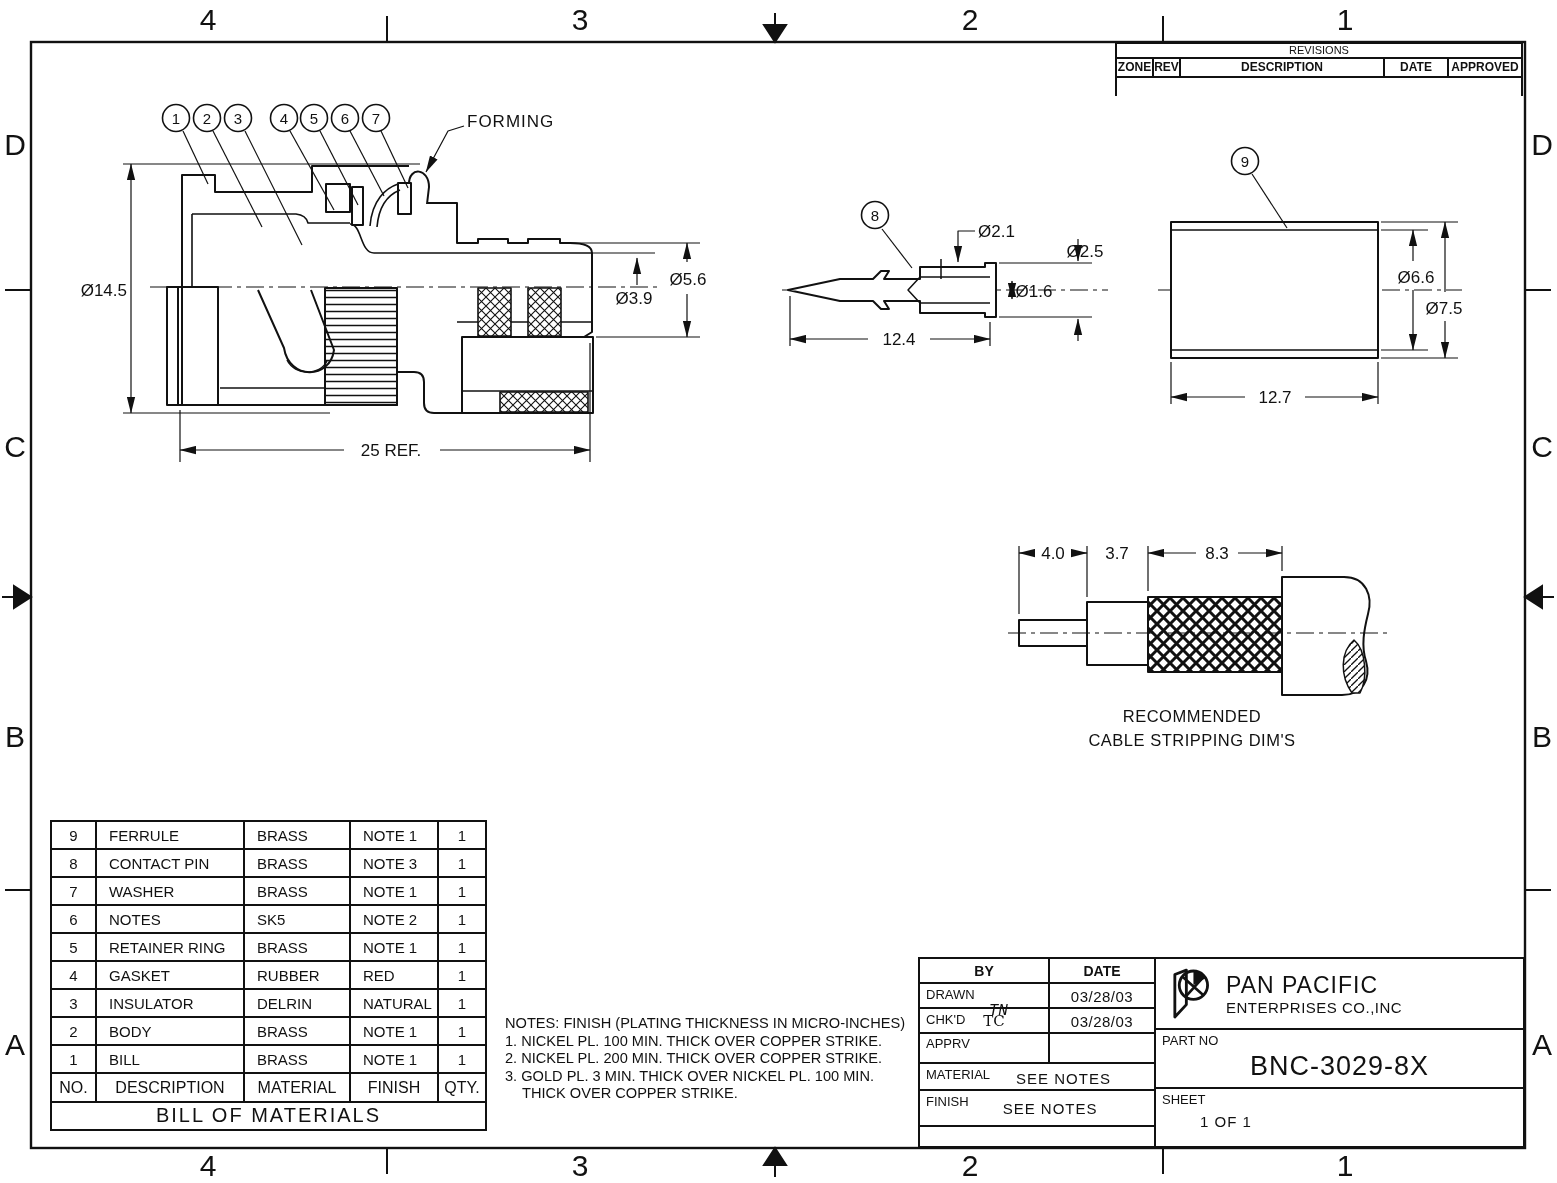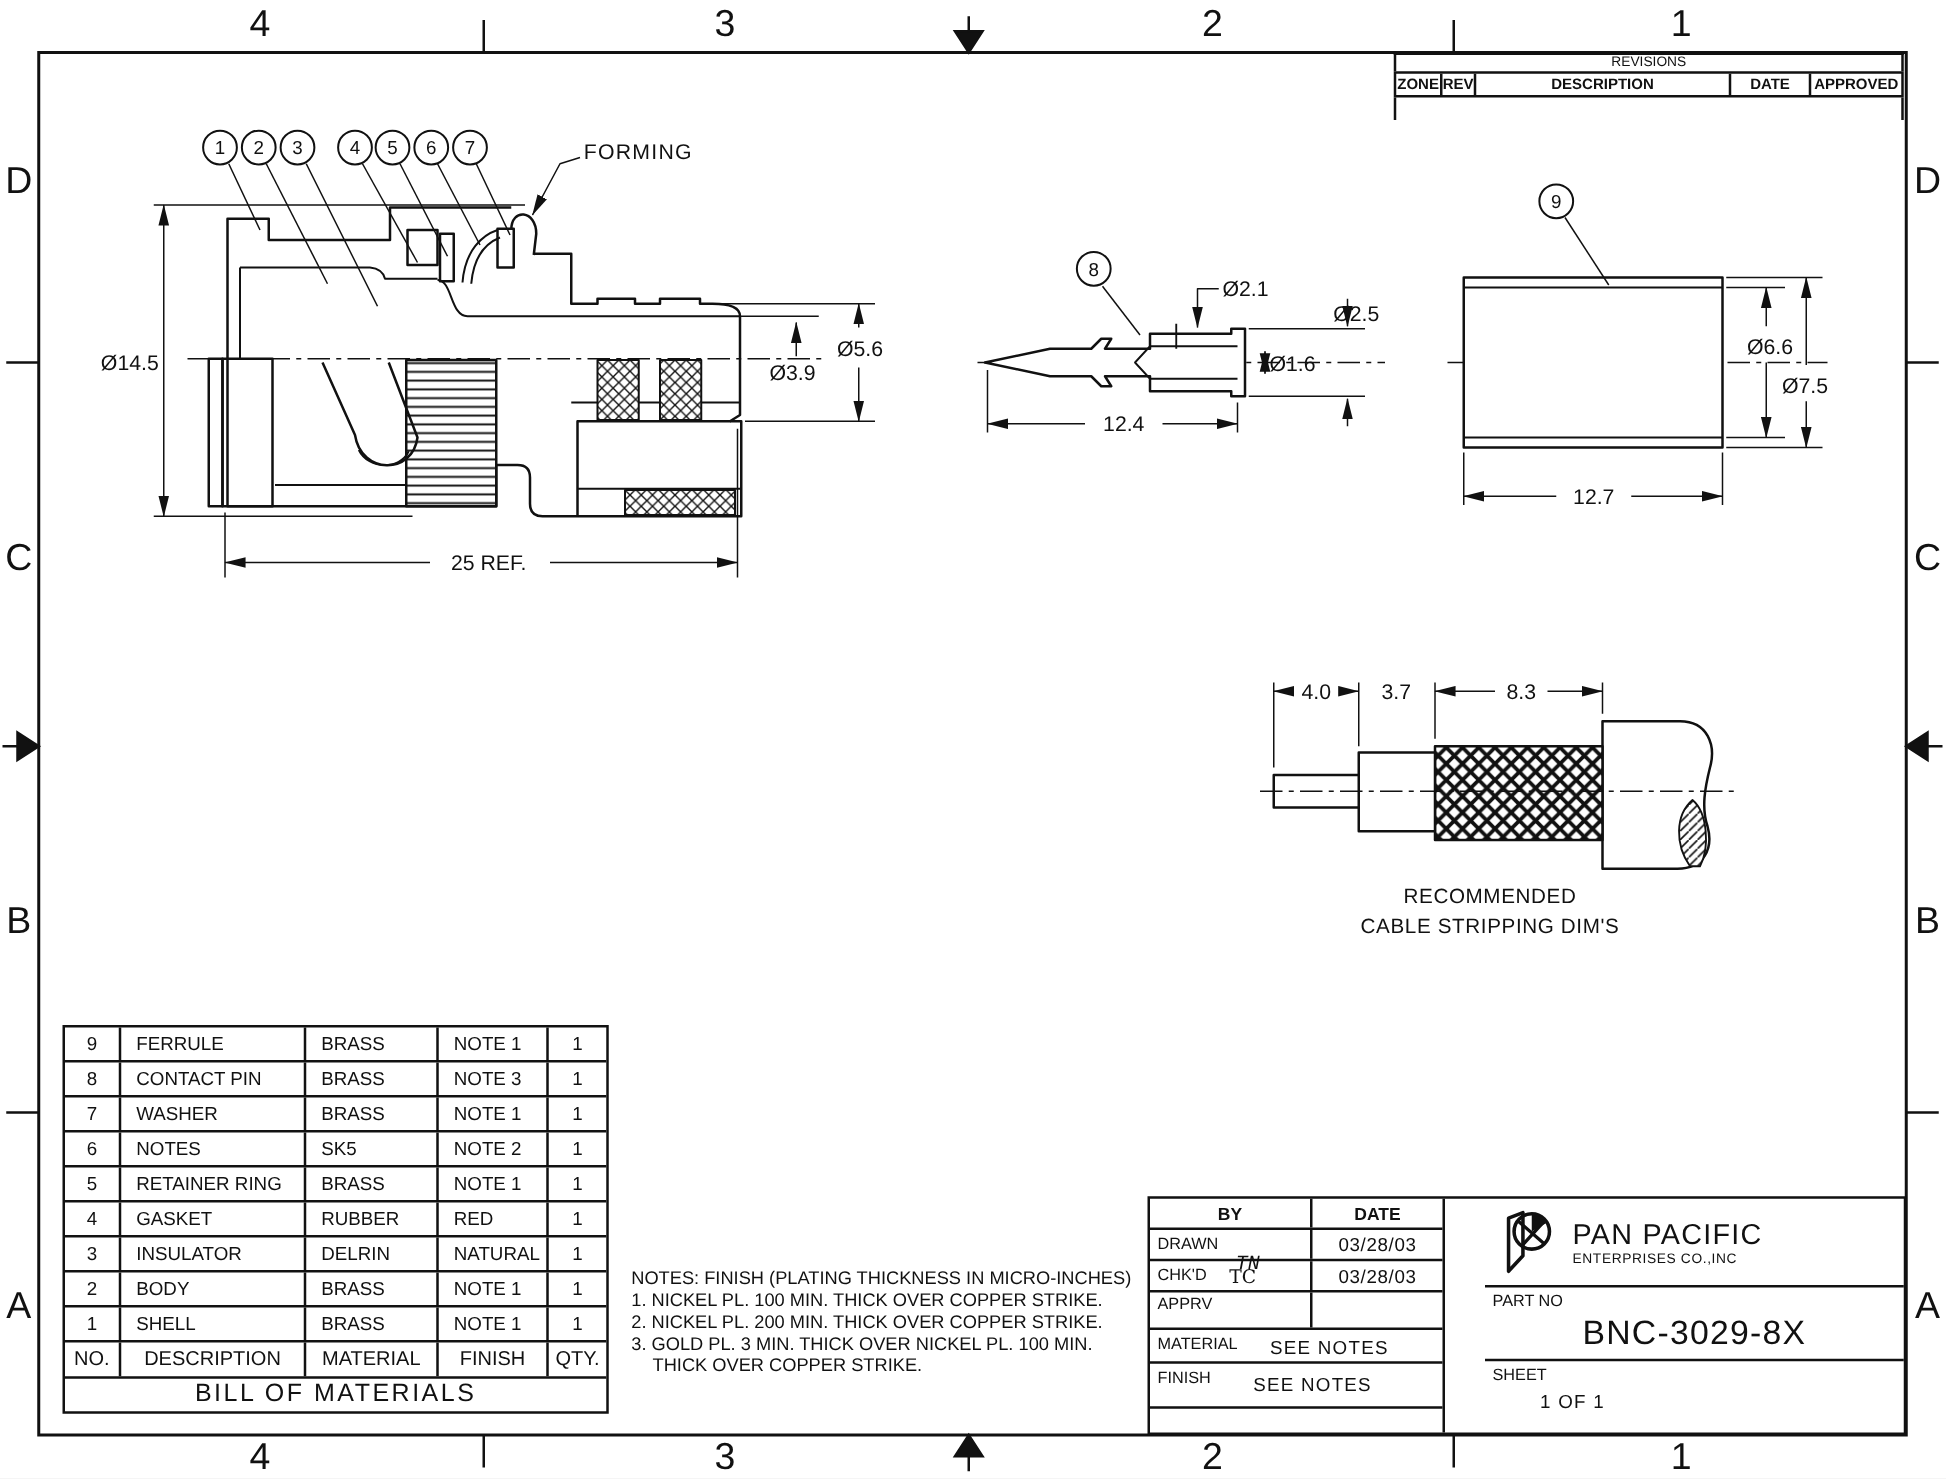--- a/index.html
+++ b/index.html
@@ -37,21 +37,21 @@
   .c-fin { width:88px; padding-left:12px; }
   .c-qty { flex:1; justify-content:center; }
   .bom-row.head > div { justify-content:center; padding-left:0; }
   .bom-title { height:26px; line-height:25px; text-align:center; font-size:20px; letter-spacing:2px; }
 
   
   .notes { position:absolute; left:505px; top:1015px; width:408px; font-size:14.6px; line-height:17.5px; white-space:nowrap; }
   .notes .indent { padding-left:17px; }
 
   
-  .tblock { position:absolute; left:918px; top:957px; width:607px; height:191px; border:2.5px solid #111; display:flex;gap:32px; }
+  .tblock { position:absolute; left:918px; top:957px; width:607px; height:191px; border:2.5px solid #111; display:flex; }
   .tb-left { width:236px; border-right:2px solid #111; display:flex; flex-direction:column; }
   .tb-right { flex:1; display:flex; flex-direction:column; }
   .tb-lrow { display:flex; border-bottom:2px solid #111; position:relative; }
   .lbl { font-size:13px; padding:3px 0 0 6px; }
   .r-bydate { height:25px; }
   .r-bydate .bcell { width:130px; border-right:2px solid #111; text-align:center; font-size:14px; padding-top:4px; font-weight:bold;}
   .r-bydate .dcell { flex:1; text-align:center; font-size:14px; padding-top:4px; font-weight:bold;}
   .r-sign { height:25px; }
   .r-sign .scell { width:130px; border-right:2px solid #111; display:flex; }
   .r-sign .sdate { flex:1; text-align:center; font-size:15px; padding-top:4px; letter-spacing:0.5px;}
@@ -60,21 +60,21 @@
   .r-apprv { height:30px; }
   .r-apprv .scell { width:130px; border-right:2px solid #111; height:100%; }
   .r-matl { height:27px; display:flex; }
   .r-matl .val { font-size:15px; padding:6px 0 0 26px; letter-spacing:1px; }
   .r-fin { height:36px; display:flex; }
   .r-fin .val { font-size:15px; padding:9px 0 0 34px; letter-spacing:1px; }
   .r-blank { flex:1; border-bottom:none; }
   .tb-company { height:71px; border-bottom:2px solid #111; display:flex; align-items:center; }
   .co-text { padding-left:14px; }
   .co-1 { font-size:23px; letter-spacing:1px; }
-  .co-2 { font-size:11px; letter-spacing:0.5px; }
+  .co-2 { font-size:15px; letter-spacing:0.5px; }
   .tb-partno { height:59px; border-bottom:2px solid #111; position:relative; }
   .pn-val { text-align:center; font-size:27px; letter-spacing:1px; padding-top:21px; }
   .tb-bottom { flex:1; display:flex; }
   .tb-bl { width:240px; border-right:2px solid #111; display:flex; flex-direction:column; }
   .r-units { height:36px; border-bottom:2px solid #111; position:relative; }
   .units-val { text-align:center; font-size:16px; padding-top:11px; }
   .r-scale { flex:1; display:flex; }
   .r-scale .sc-l { width:74px; border-right:2px solid #111; font-size:14px; padding:3px 0 0 6px; }
   .r-scale .sc-v { flex:1; text-align:center; font-size:15px; padding-top:3px; letter-spacing:1px; }
   .tb-sheet { flex:1; position:relative; }
@@ -419,21 +419,21 @@
     </div>
     <div class="bom-row">
       <div class="c-no">2</div>
       <div class="c-desc">BODY</div>
       <div class="c-mat">BRASS</div>
       <div class="c-fin">NOTE 1</div>
       <div class="c-qty">1</div>
     </div>
     <div class="bom-row">
       <div class="c-no">1</div>
-      <div class="c-desc">SHELL</div>
+      <div class="c-desc">BILL</div>
       <div class="c-mat">BRASS</div>
       <div class="c-fin">NOTE 1</div>
       <div class="c-qty">1</div>
     </div>
     <div class="bom-row head">
       <div class="c-no">NO.</div>
       <div class="c-desc">DESCRIPTION</div>
       <div class="c-mat">MATERIAL</div>
       <div class="c-fin">FINISH</div>
       <div class="c-qty">QTY.</div>

